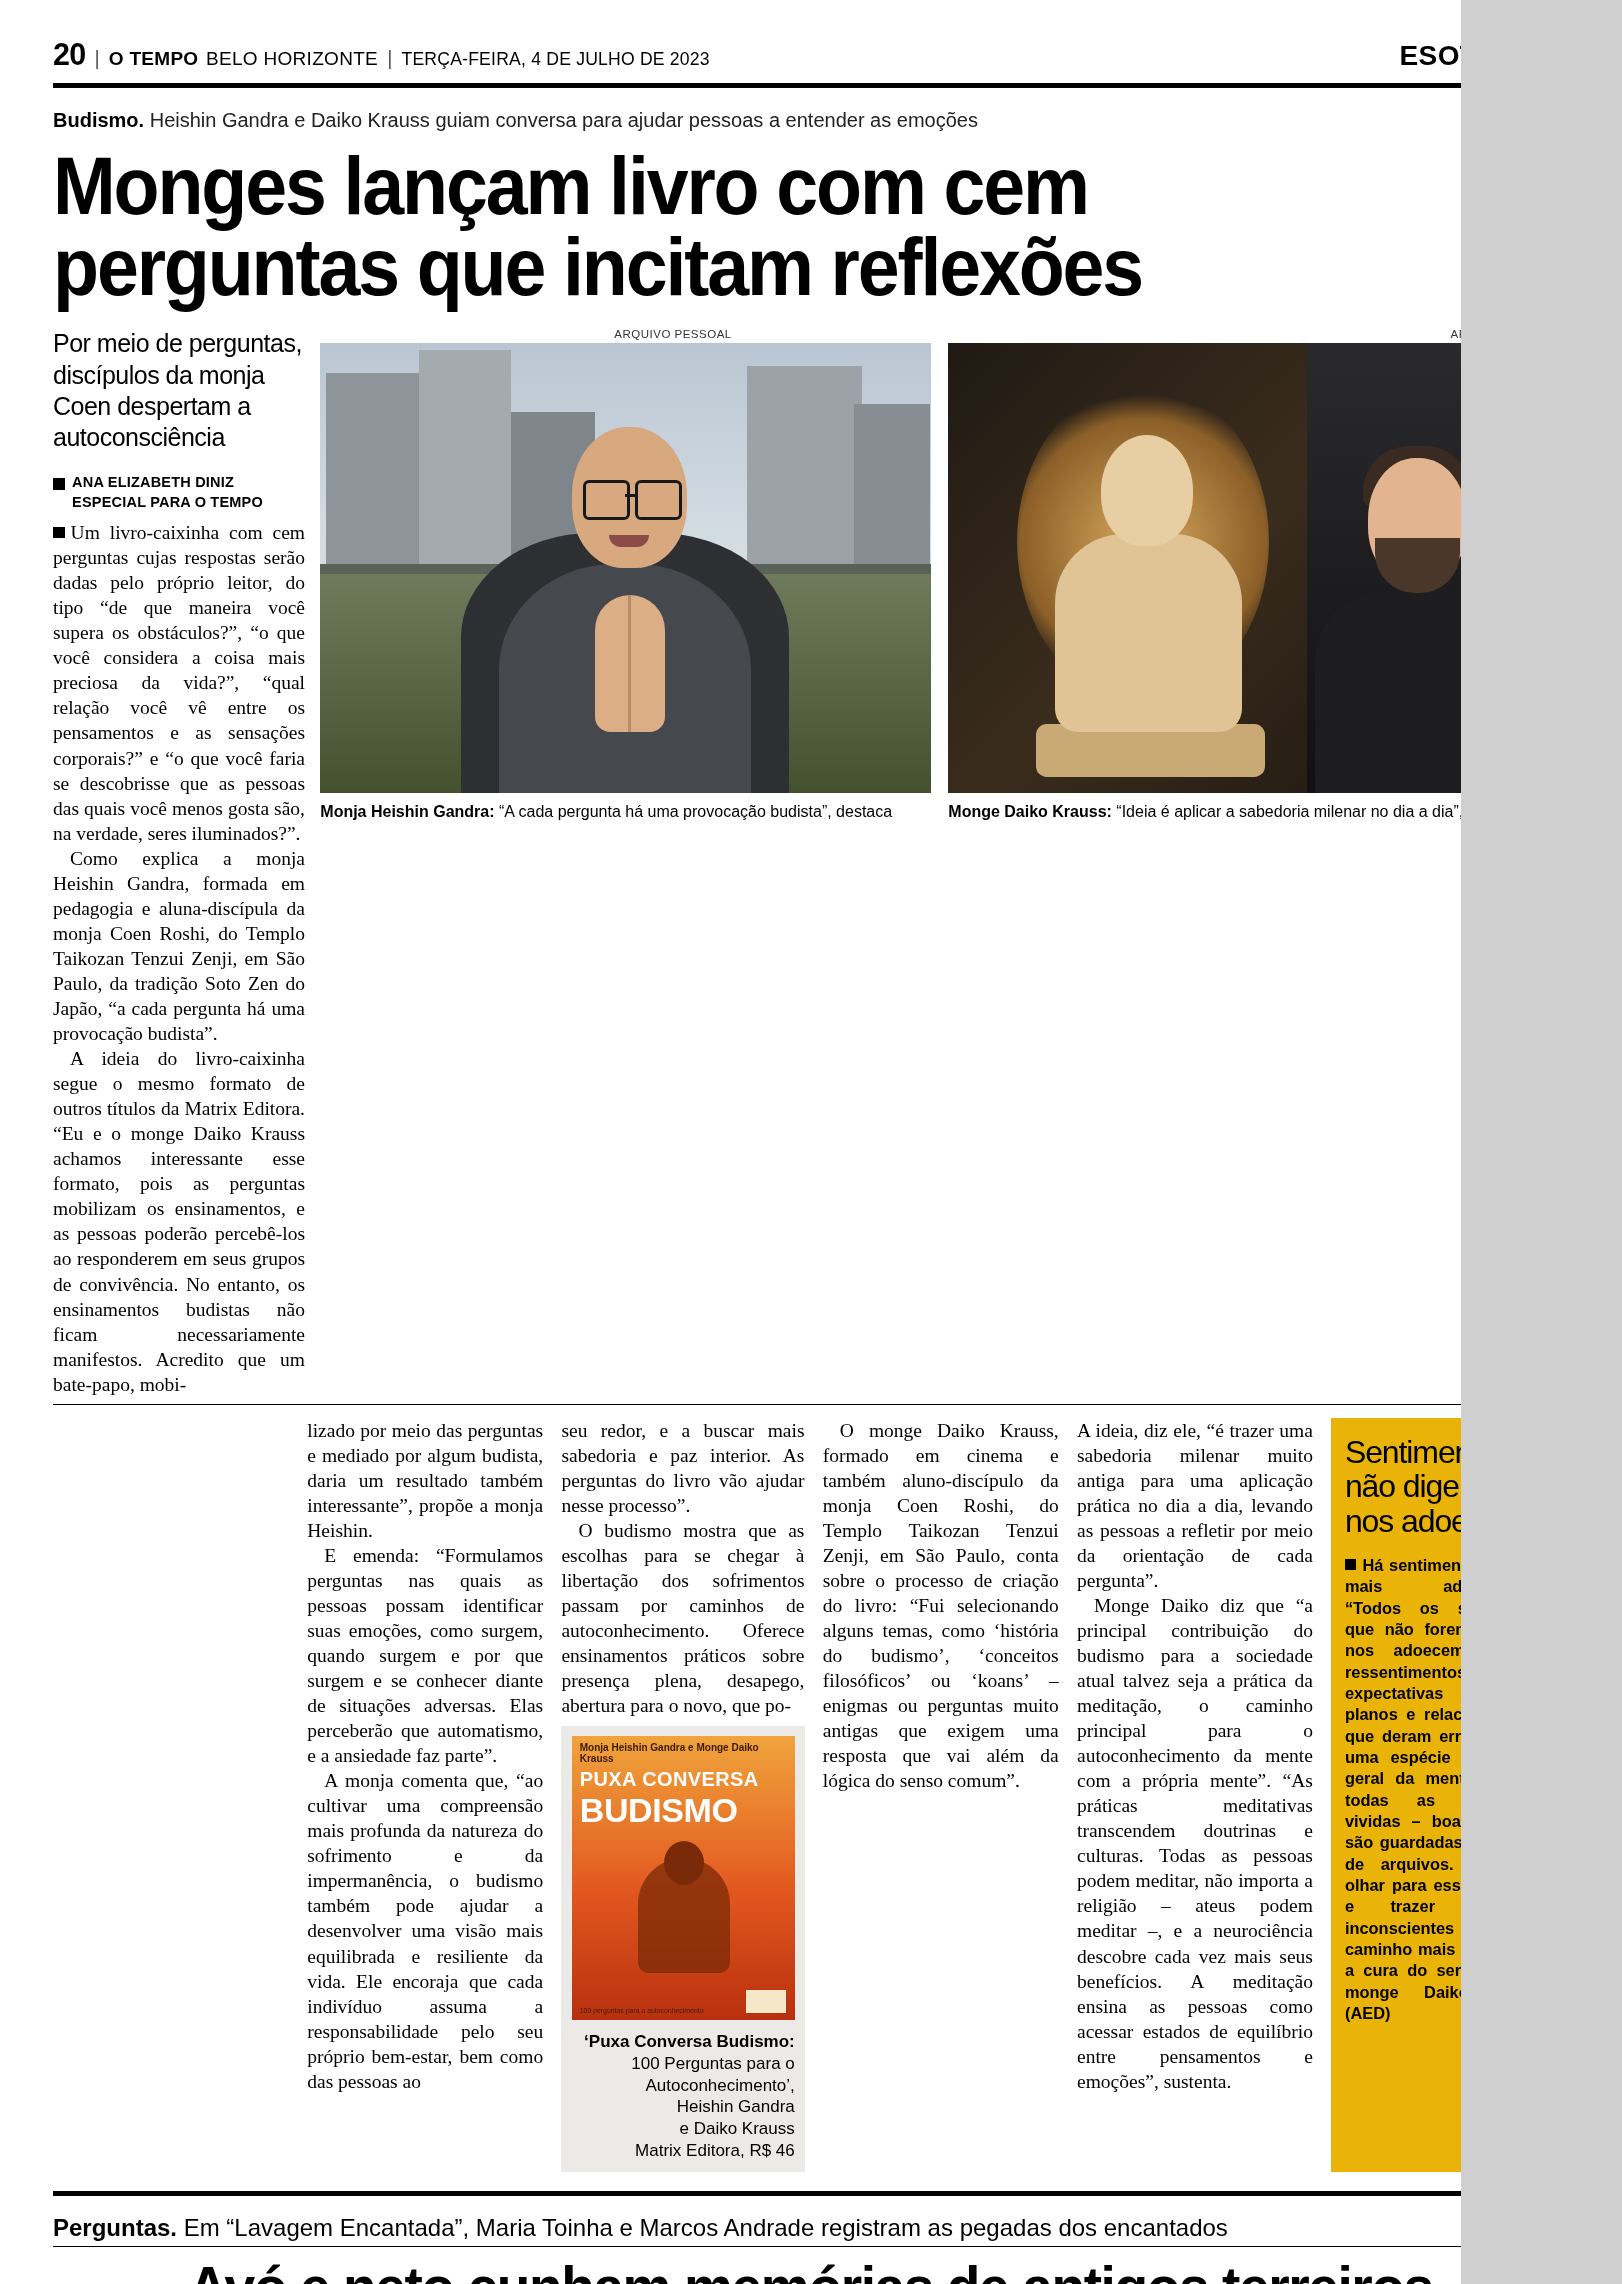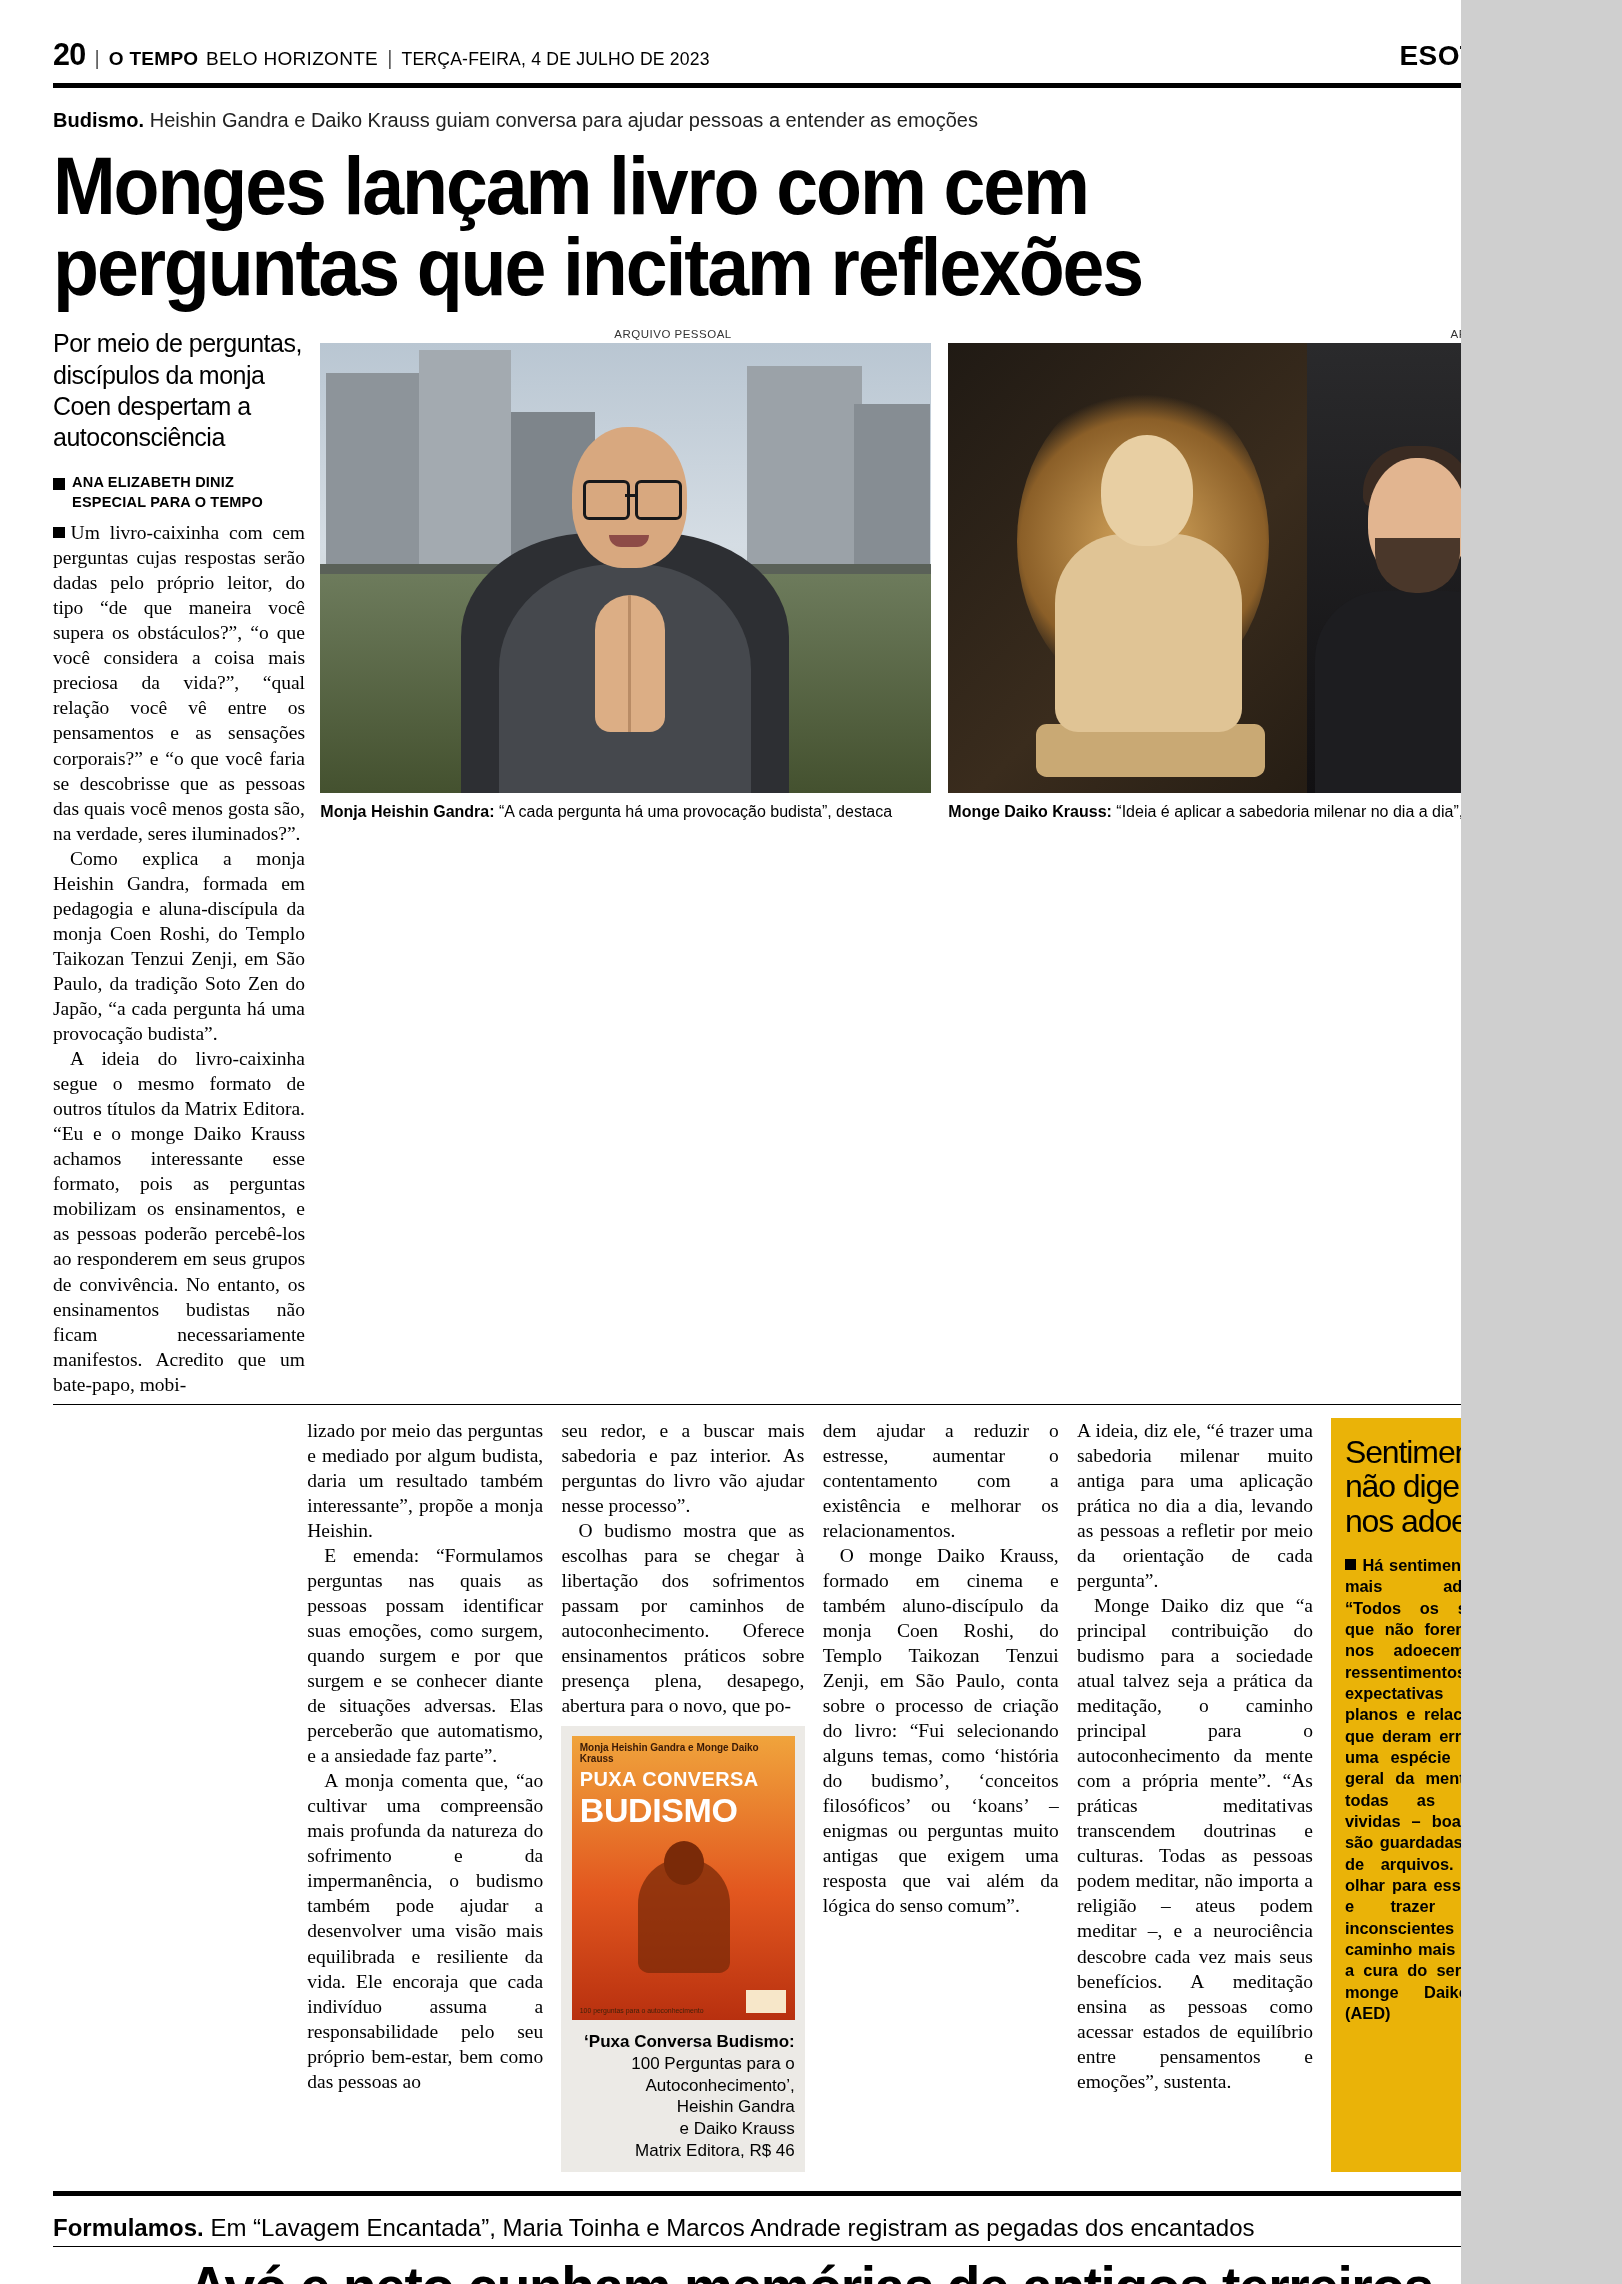--- a/index.html
+++ b/index.html
@@ -436,21 +436,20 @@
             <span>Autoconhecimento’,</span><br>
             <span>Heishin Gandra</span><br>
             <span>e Daiko Krauss</span><br>
             <span>Matrix Editora, R$ 46</span>
           </div>
         </div>
       </div>
 
       <div class="tc">
         <div class="body-text">
-          <p class="first">dem ajudar a reduzir o estresse, aumentar o contentamento com a existência e melhorar os relacionamentos.</p>
           <p>O monge Daiko Krauss, formado em cinema e também aluno-discípulo da monja Coen Roshi, do Templo Taikozan Tenzui Zenji, em São Paulo, conta sobre o processo de criação do livro: “Fui selecionando alguns temas, como ‘história do budismo’, ‘conceitos filosóficos’ ou ‘koans’ – enigmas ou perguntas muito antigas que exigem uma resposta que vai além da lógica do senso comum”.</p>
         </div>
       </div>
 
       <div class="tc">
         <div class="body-text">
           <p class="first">A ideia, diz ele, “é trazer uma sabedoria milenar muito antiga para uma aplicação prática no dia a dia, levando as pessoas a refletir por meio da orientação de cada pergunta”.</p>
           <p>Monge Daiko diz que “a principal contribuição do budismo para a sociedade atual talvez seja a prática da meditação, o caminho principal para o autoconhecimento da mente com a própria mente”. “As práticas meditativas transcendem doutrinas e culturas. Todas as pessoas podem meditar, não importa a religião – ateus podem meditar –, e a neurociência descobre cada vez mais seus benefícios. A meditação ensina as pessoas como acessar estados de equilíbrio entre pensamentos e emoções”, sustenta.</p>
         </div>
       </div>
@@ -463,21 +462,21 @@
         </div>
         <div class="sidebar-body">
           <span class="lead-square"></span><span>Há sentimentos que são mais adoecedores? “Todos os sentimentos que não forem digeridos nos adoecem. Mágoas, ressentimentos, raiva, expectativas frustradas, planos e relacionamentos que deram errado. Temos uma espécie de registro geral da mente, no qual todas as impressões vividas – boas e más – são guardadas em formas de arquivos. Meditar é olhar para esses arquivos e trazer conteúdos inconscientes à tona. É o caminho mais efetivo para a cura do ser”, ensina o monge Daiko Krauss. (AED)</span>
         </div>
       </div>
     </div>
 
     <div class="story2">
       <div class="rule-thick2"></div>
       <div class="kicker2">
-        <b>Formulamos.</b>
+        <b>Perguntas.</b>
         <span>Em “Lavagem Encantada”, Maria Toinha e Marcos Andrade registram as pegadas dos encantados</span>
       </div>
       <div class="rule-thin"></div>
 
       <div class="headline2">Avó e neto cunham memórias de antigos terreiros</div>
 
     </div>
 
   </div>
 </div>

